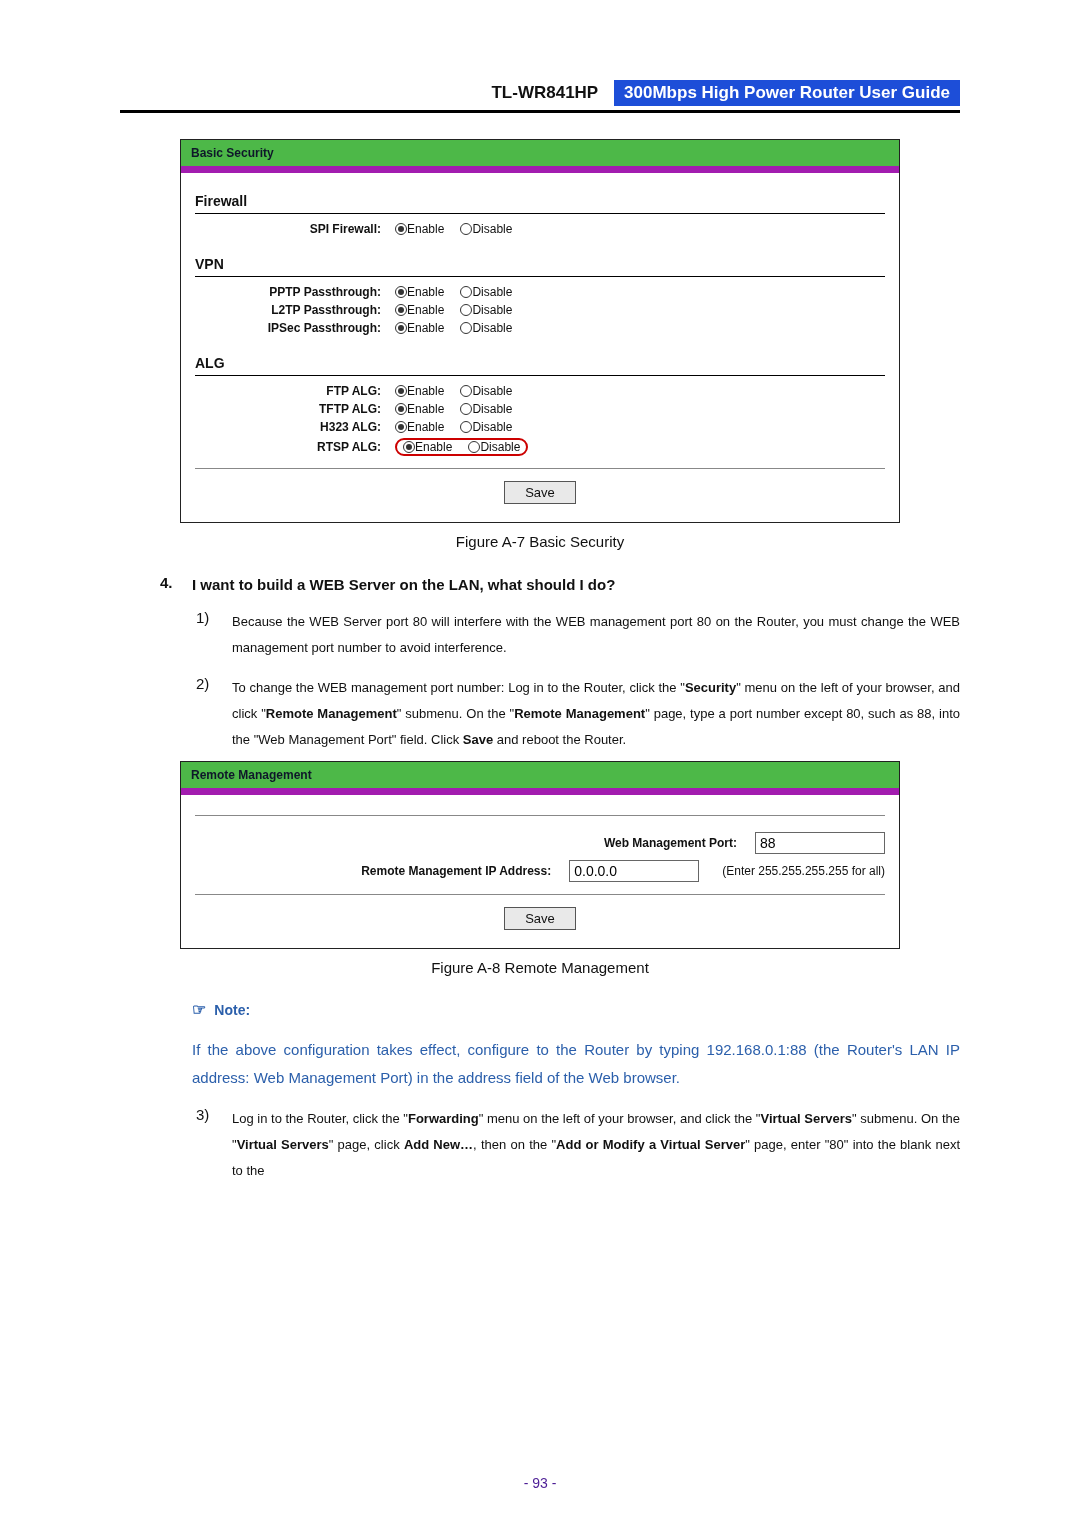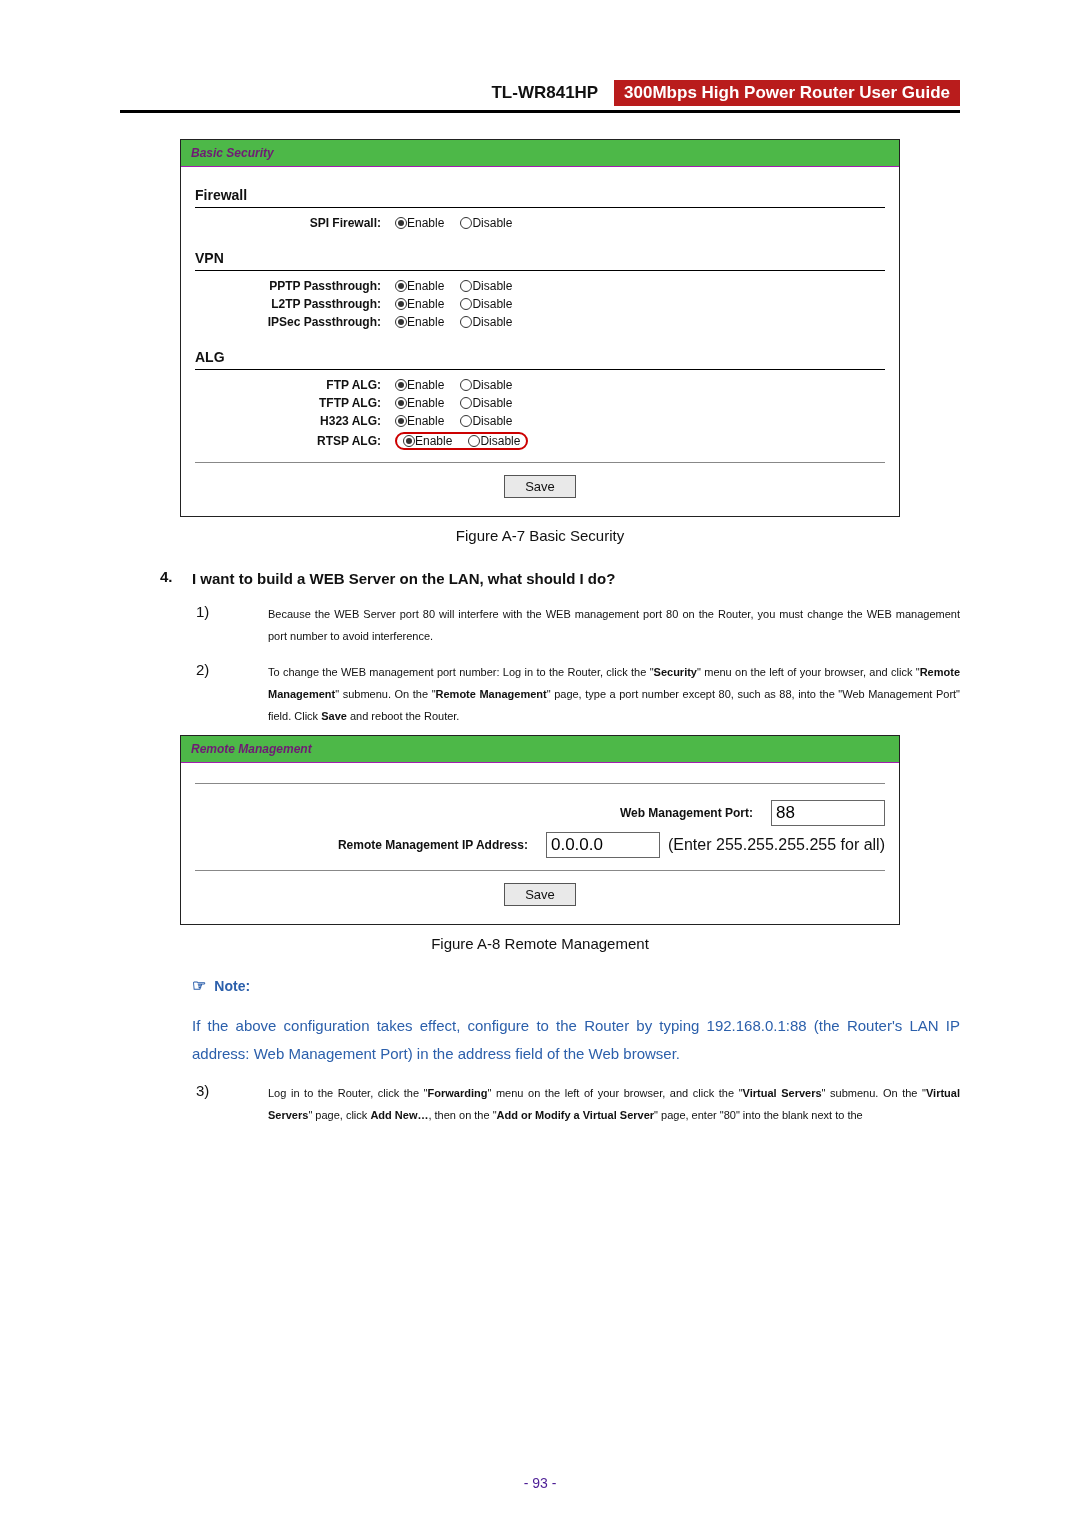--- a/index.html
+++ b/index.html
@@ -24,21 +24,21 @@
     margin-bottom: 26px;
     text-align: right;
   }
   .header-bar .model {
     font-weight: bold;
     font-size: 17px;
     margin-right: 12px;
   }
   .header-bar .title-strip {
     display: inline-block;
-    background: #b91c1c;
+    background: #1d4ed8;
     color: #fff;
     font-weight: bold;
     font-size: 17px;
     padding: 3px 10px;
   }
   
   .router-shot {
     border: 1px solid #222;
     margin: 0 auto 10px auto;
     width: 720px;
@@ -50,25 +50,24 @@
     background: #4CAF50;
     background: #4caf50;
     background-color: #4caf50;
   }
   .green-header {
     background: #4caf27;
     background-color: #4caf27;
   }
   .green-header {
     background-color: #4db848;
-    color: #701a75;
+    color: #0f172a;
     font-weight: bold;
     padding: 6px 10px;
-    border-bottom: 1px solid #a21caf;
-    font-style: italic;
+    border-bottom: 7px solid #a21caf;
   }
   .panel-body {
     padding: 14px 14px 18px 14px;
   }
   .section-head {
     font-weight: bold;
     font-size: 14px;
     padding: 6px 0 4px 0;
     border-bottom: 1px solid #000000;
     margin-bottom: 8px;
@@ -122,34 +121,34 @@
     text-align: center;
     font-size: 15px;
     margin: 8px 0 24px 0;
   }
   .body-text { margin-left: 40px; }
   .q-item { display: flex; margin: 10px 0 10px 0; }
   .q-num { width: 32px; font-weight: bold; font-size: 15px; }
   .q-text { font-weight: bold; font-size: 15px; flex: 1; line-height: 1.4; }
   .step-item { display: flex; margin: 14px 0 0 36px; }
   .step-num { width: 36px; font-size: 15px; }
-  .step-text { flex: 1; font-size: 11px; line-height: 2.0; text-align: justify; margin-left: 36px; }
+  .step-text { flex: 1; font-size: 13px; line-height: 2.0; text-align: justify; }
   .step-text .b { font-weight: bold; }
   
   .rm-row { display: flex; align-items: center; margin: 6px 0; justify-content: flex-end; }
   .rm-label { width: 240px; text-align: right; font-weight: bold; padding-right: 18px; box-sizing: border-box; }
   .rm-input {
-    width: 114px;
+    width: 130px;
     border: 1px solid #666;
     padding: 2px 4px;
-    font-size: 17px;
+    font-size: 14px;
     box-sizing: border-box;
     background: #fff;
   }
-  .rm-hint { margin-left: 8px; font-size: 16px; }
+  .rm-hint { margin-left: 23px; font-size: 12px; }
   .note-block { margin: 10px 0 10px 72px; }
   .note-head { display: flex; align-items: center; gap: 8px; color: #2b5fab; font-weight: bold; }
   .hand-icon { font-size: 16px; color: #2b5fab; }
   .note-text { color: #2b5fab; text-align: justify; line-height: 1.85; font-size: 15px; margin-top: 17px; }
   .page-num {
     position: absolute;
     bottom: 36px;
     left: 0; right: 0;
     text-align: center;
     font-size: 14px;

